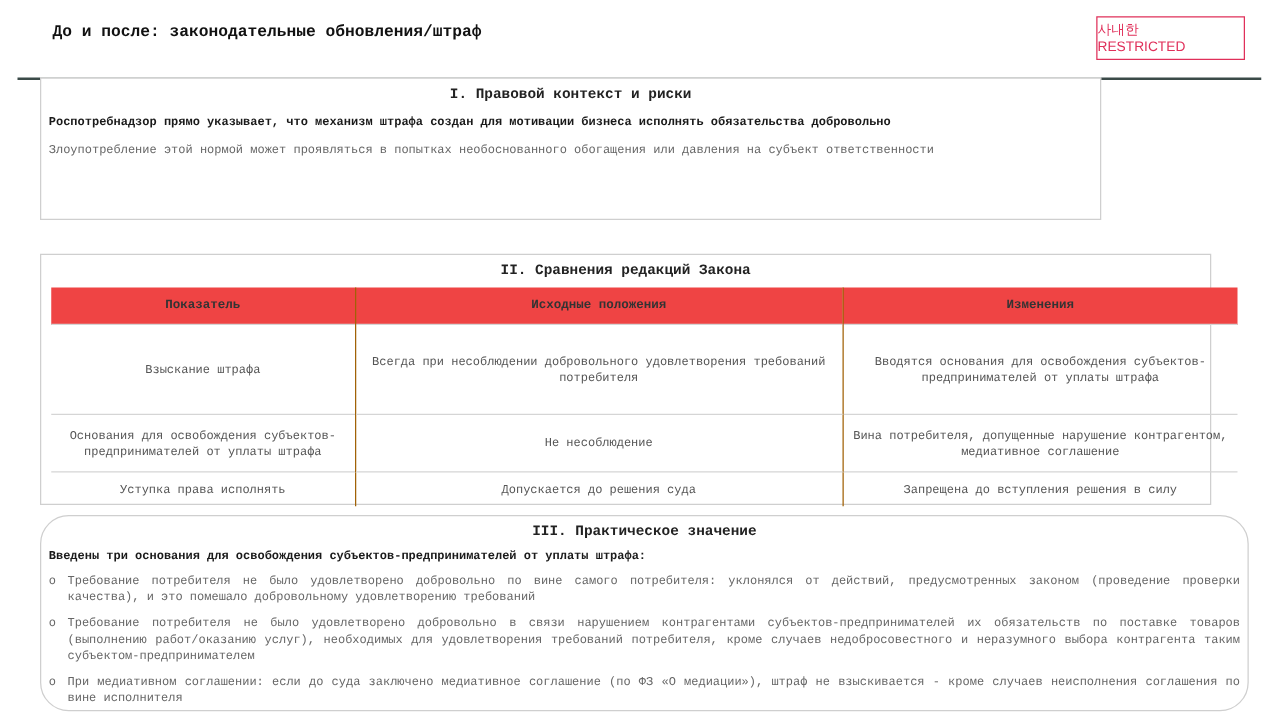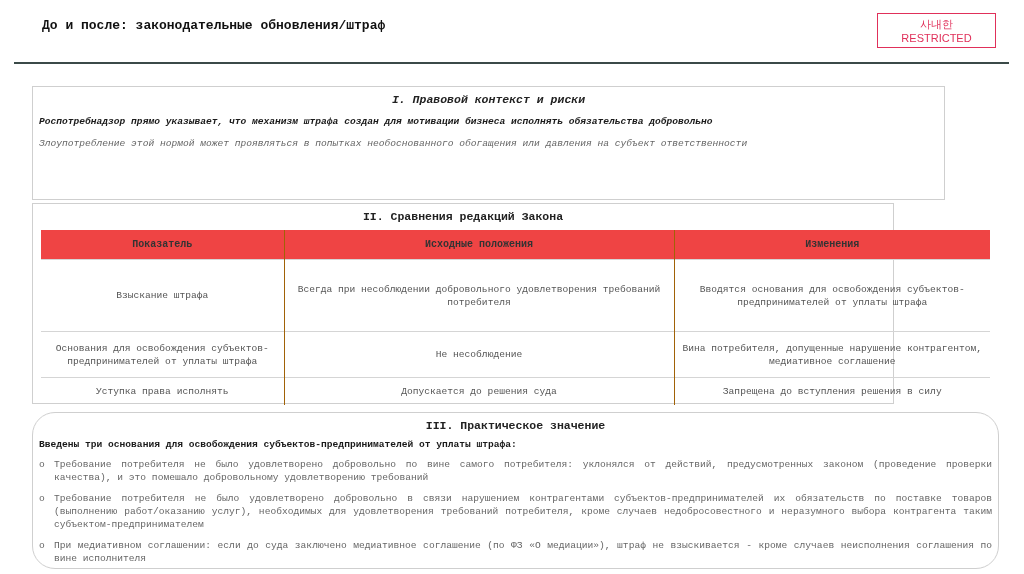--- a/index.html
+++ b/index.html
@@ -1,26 +1,26 @@
 <!DOCTYPE html>
 <html><head>
 <meta charset="utf-8">
 <style>
   html, body { margin: 0; padding: 0; background: #ffffff; }
   body { width: 1024px; height: 574px; position: relative; overflow: hidden;
          font-family: "Liberation Mono", "DejaVu Sans Mono", monospace; color: #3a3a3a; }
   .title { position: absolute; left: 42px; top: 18px; font-size: 13px; font-weight: bold; color: #111;
            font-family: "Liberation Mono", "DejaVu Sans Mono", monospace; letter-spacing: 0px; }
   .badge { position: absolute; left: 877px; top: 13px; width: 119px; height: 35px; border: 1.5px solid #e0305a;
-           box-sizing: border-box; color: #e0305a; text-align: center; font-family: "Liberation Sans", "DejaVu Sans", sans-serif;
+           box-sizing: border-box; color: #e0305a; font-family: "Liberation Sans", "DejaVu Sans", sans-serif;
            font-size: 11px; line-height: 14px; padding-top: 3px; }
   .rule { position: absolute; left: 14px; top: 62px; width: 995px; height: 2px; background: #3b4a48; }
   .box { position: absolute; border: 1.5px solid #cfcfcf; box-sizing: border-box; background: #fff; }
-  .box1 { left: 32px; top: 86px; width: 913px; height: 114px; font-style: italic; }
-  .box2 { left: 32px; top: 203px; width: 862px; height: 201px; }
+  .box1 { left: 32px; top: 62px; width: 849px; height: 114px; }
+  .box2 { left: 32px; top: 203px; width: 937px; height: 201px; }
   .box3 { left: 32px; top: 412px; width: 967px; height: 157px; border-radius: 23px; }
   .sec-title { text-align: center; font-weight: bold; font-size: 11.5px; color: #222; margin-top: 6px; }
   .p { font-size: 9.6px; line-height: 13px; padding: 0 6px; }
   .p1 { margin-top: 6px; text-decoration: underline; color: #555; }
   .p2 { margin-top: 9px; font-weight: bold; color: #1a1a1a; }
   .p3 { margin-top: 9px; color: #666; }
   table { position: absolute; left: 8px; top: 26px; width: 949px; border-collapse: collapse; font-size: 9.6px; color: #555; }
   th { background: #ef4444; font-weight: bold; color: #333; height: 27px; text-align: center; font-size: 10px; }
   td { text-align: center; border-top: 1px solid #d5d5d5; line-height: 13px; padding: 0 8px; }
   th + th, td + td { border-left: 1px solid #a16207; }

